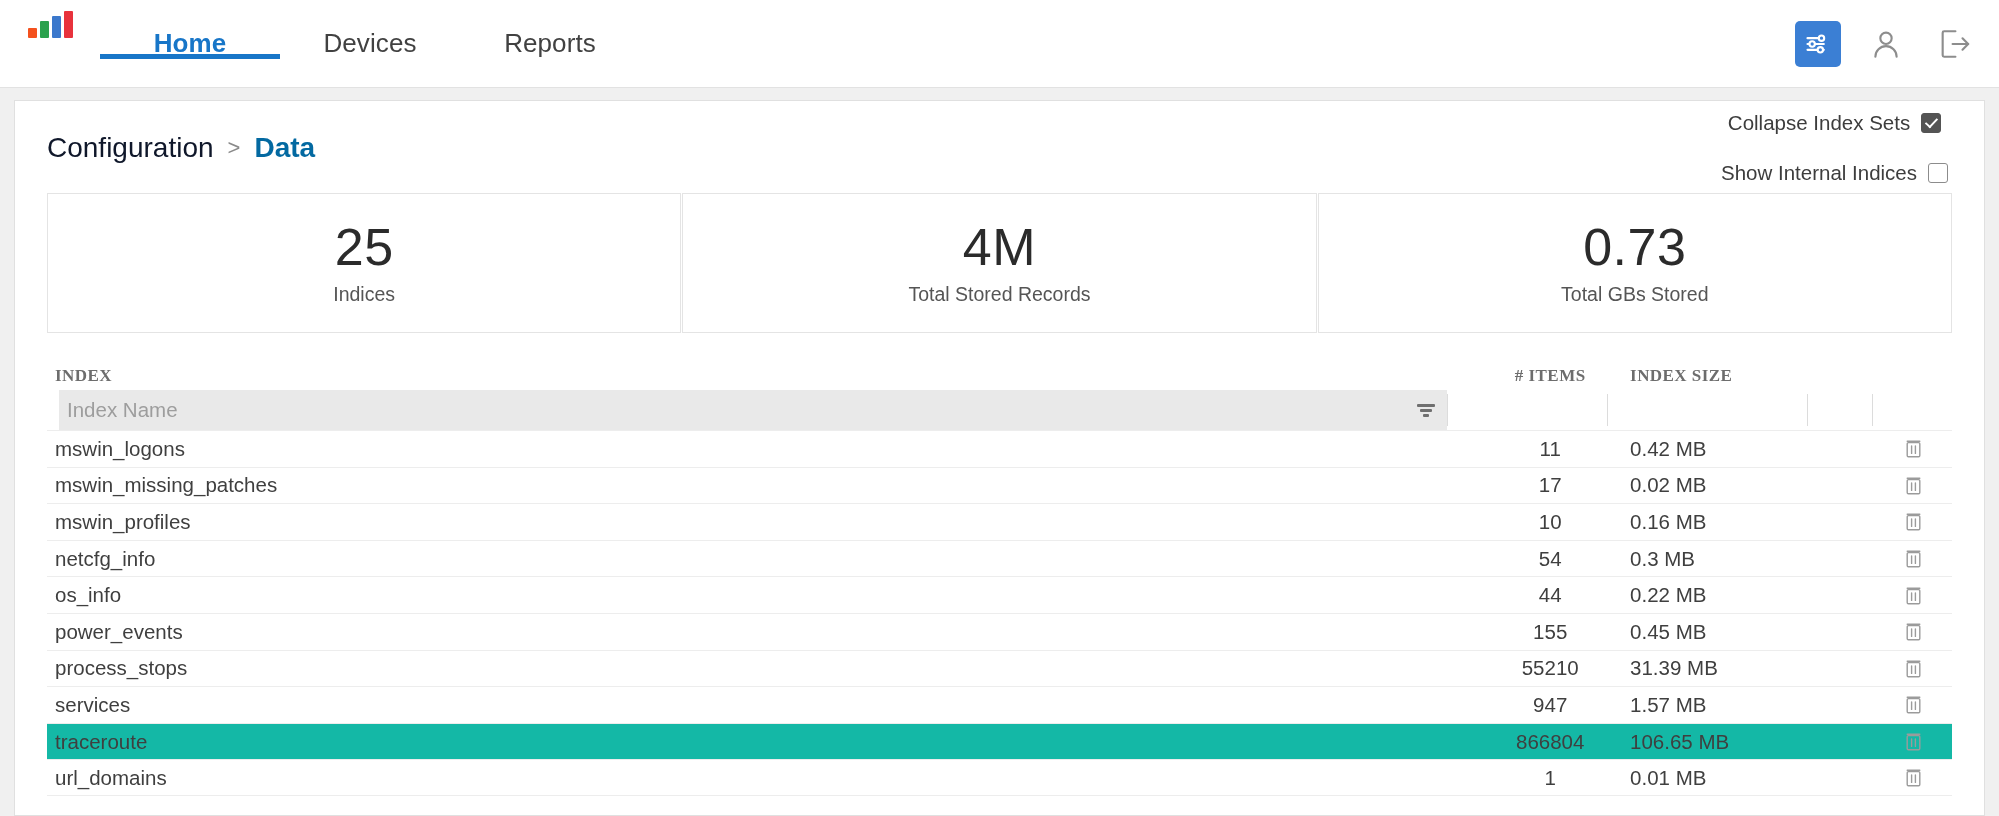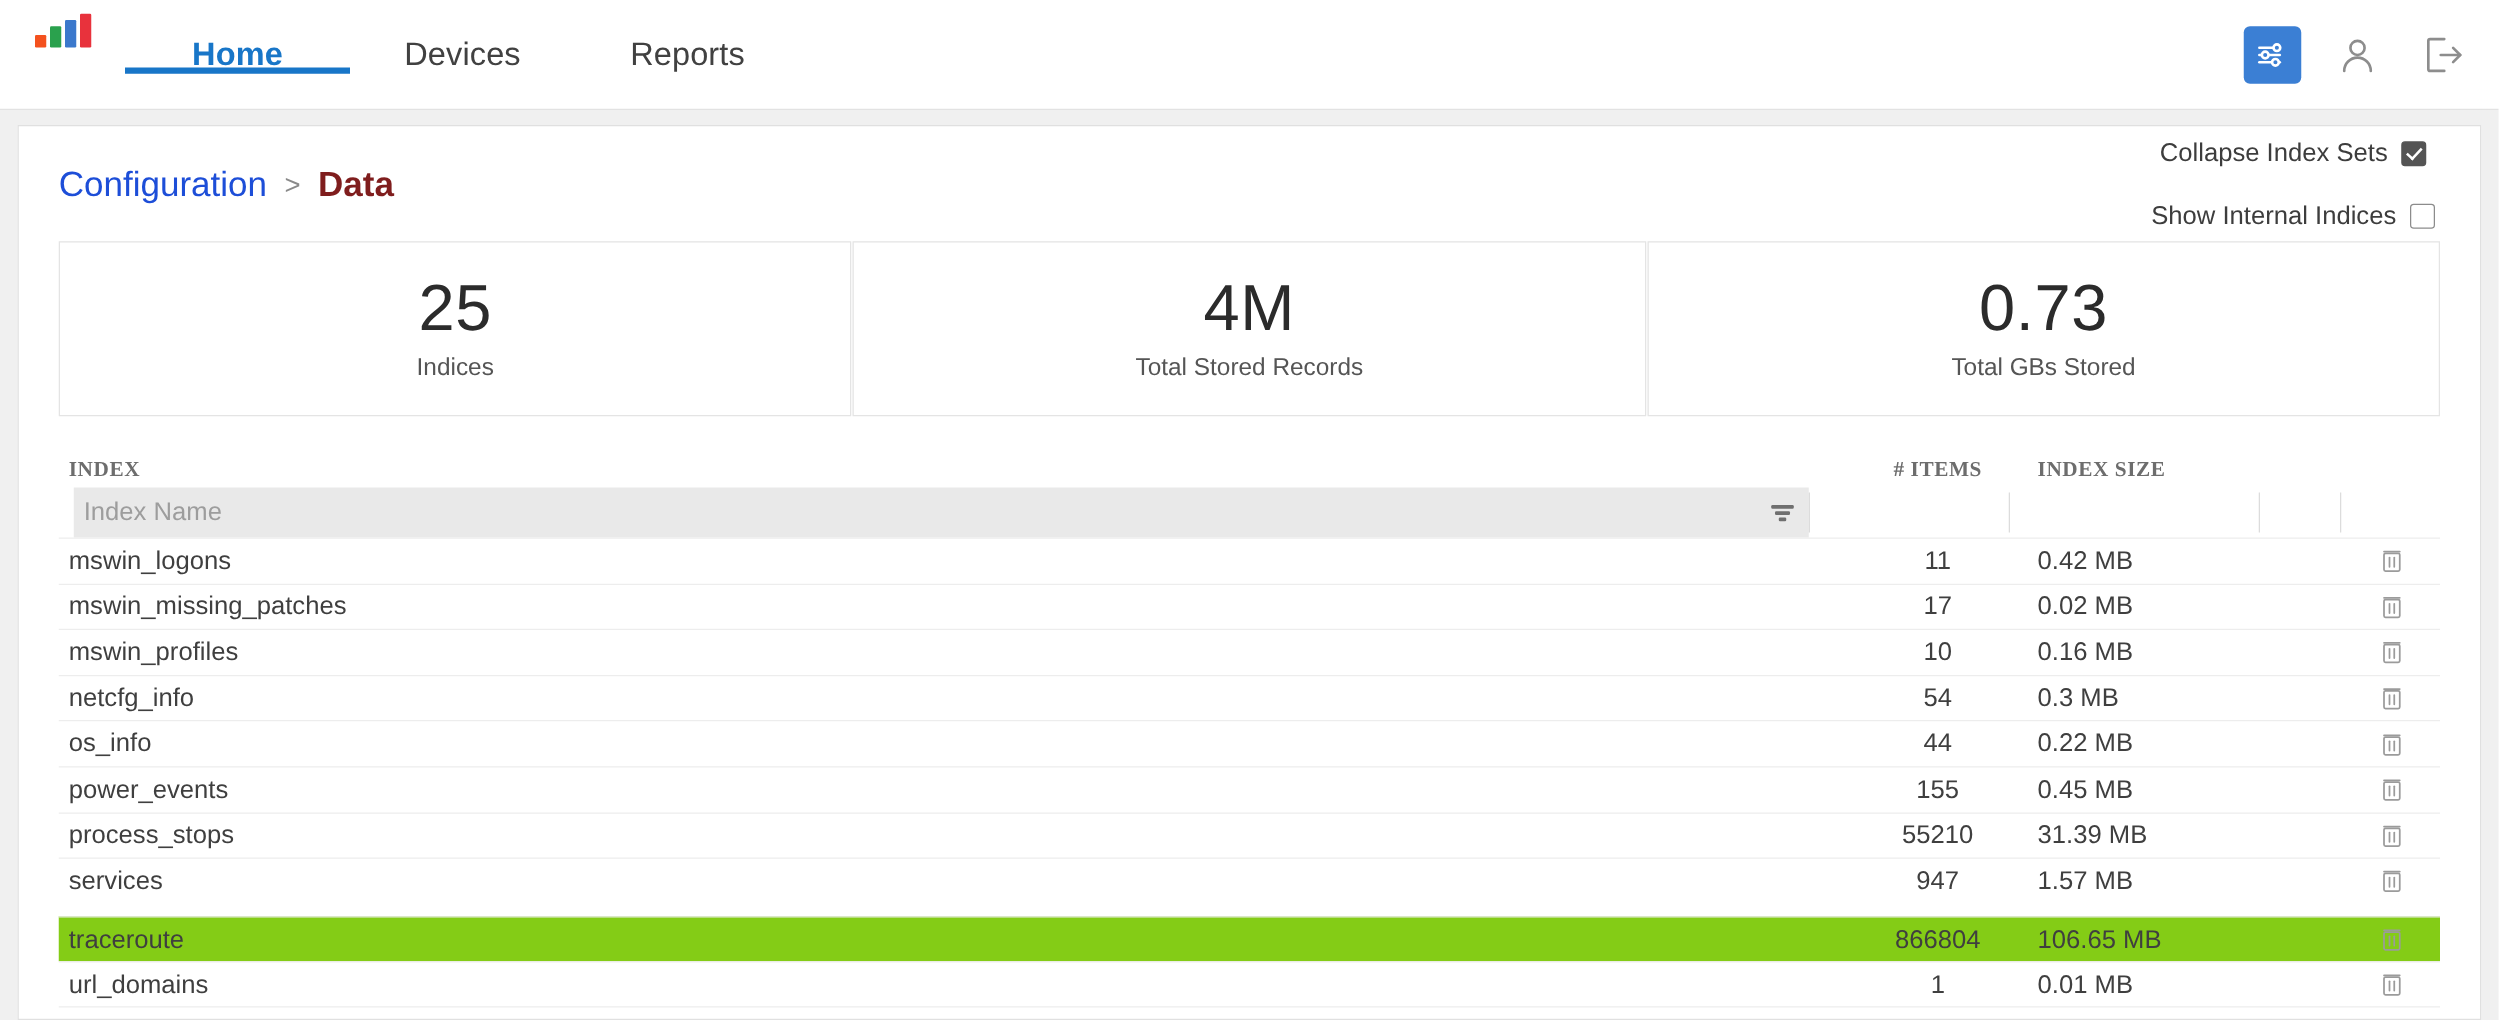--- a/index.html
+++ b/index.html
@@ -89,25 +89,25 @@
   }
 
   .crumb-row {
     display: flex;
     align-items: center;
     height: 88px;
     padding-top: 6px;
   }
   .crumb {
     font-size: 28px;
-    color: #1d4ed8;
+    color: #0f172a;
     cursor: pointer;
   }
   .crumb-sep { font-size: 22px; color: #8a8a8a; margin: 0 14px; }
-  .crumb-current { font-size: 28px; color: #7f1d1d; font-weight: bold; }
+  .crumb-current { font-size: 28px; color: #0369a1; font-weight: bold; }
   .crumb-spacer { flex: 1; }
 
   .toggles { display: flex; align-items: center; gap: 26px; padding-right: 4px; flex-direction: column; }
   .toggle { display: flex; align-items: center; gap: 11px; cursor: pointer; }
   .toggle-label { font-size: 20.5px; color: #3d3d3d; }
   .cbox {
     width: 20px; height: 20px;
     border: 1.5px solid #8c8c8c;
     border-radius: 3px;
     background: #ffffff;
@@ -214,21 +214,21 @@
   .fd-pad   { width: 65px; }
   .fd-act   { width: 80px; }
 
   .trow {
     display: flex;
     align-items: center;
     height: 36.6px;
     border-top: 1px solid #ededed;
     cursor: pointer;
   }
-  .trow.hover { background: #84cc16; margin-top: 10px; }
+  .trow.hover { background: #14b8a6; }
   .trow:last-child { border-bottom: 1px solid #ededed; }
   .td {
     font-size: 20.5px;
     color: #3f3f3f;
     white-space: nowrap;
     overflow: hidden;
   }
   .td-act { display: flex; align-items: center; justify-content: center; }
   .trash-btn { cursor: pointer; display: flex; }
 </style>

